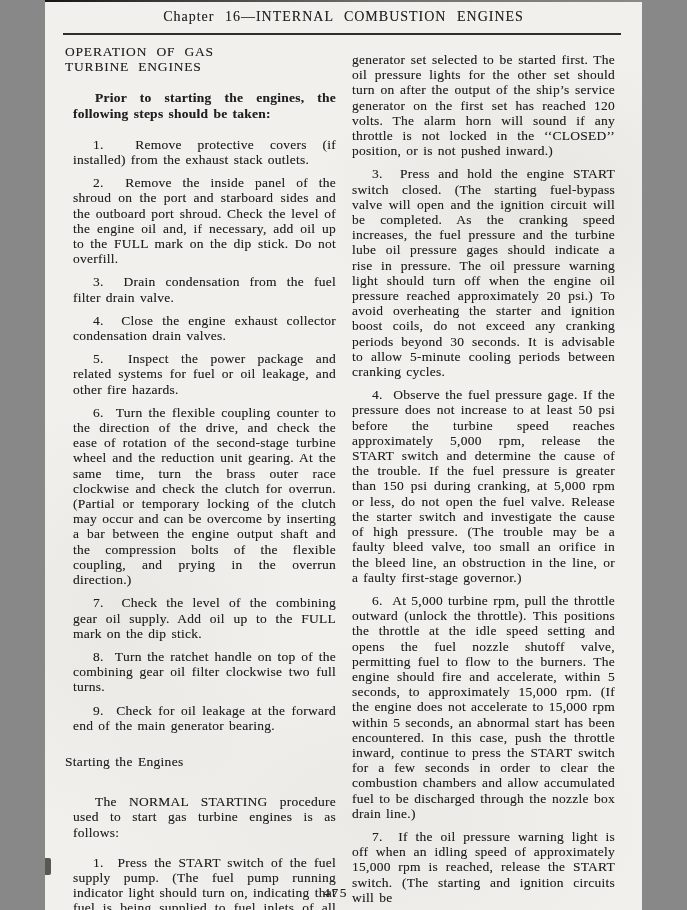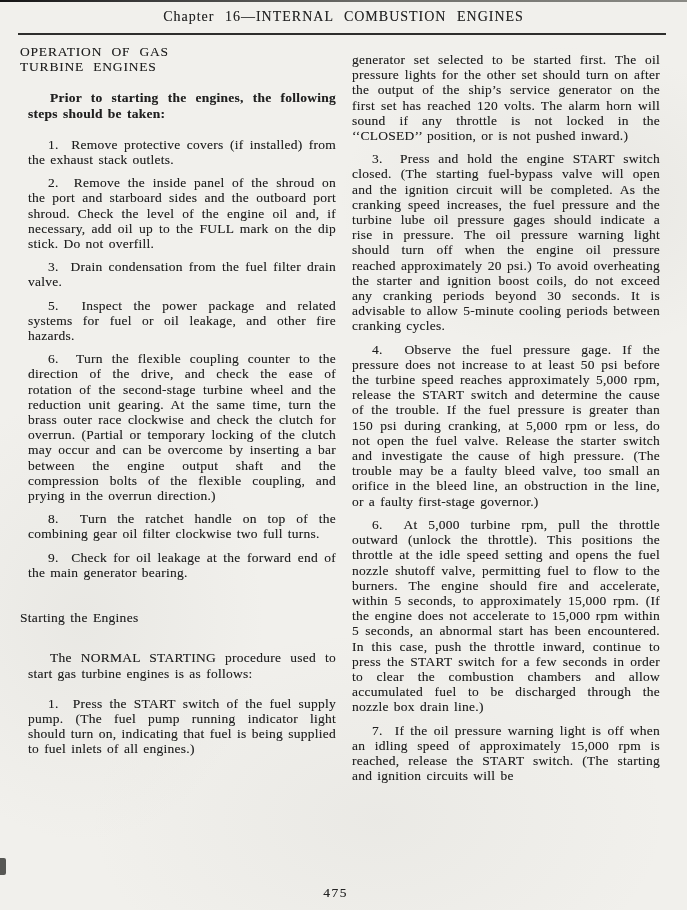--- a/index.html
+++ b/index.html
@@ -2,21 +2,21 @@
 <html><head>
 <meta charset="utf-8">
 <style>
   html, body {
     margin: 0;
     padding: 0;
     background: #888;
   }
   .page {
     position: relative;
-    width: 687px;
+    width: 597px;
     height: 910px;
     margin: 0 auto;
     overflow: hidden;
     background:
       radial-gradient(ellipse 320px 220px at 82% 22%, rgba(175,175,168,0.16), transparent 70%),
       radial-gradient(ellipse 260px 320px at 12% 68%, rgba(175,175,168,0.12), transparent 70%),
       radial-gradient(ellipse 400px 260px at 55% 90%, rgba(175,175,168,0.10), transparent 72%),
       #f1f0ec;
     font-family: "Liberation Serif", "DejaVu Serif", serif;
     color: #1f1f1f;
@@ -72,21 +72,21 @@
     font-size: 13.5px;
     font-weight: normal;
     letter-spacing: 0.8px;
     word-spacing: 5px;
     line-height: 15.2px;
     text-align: left;
   }
   .intro { text-indent: 22px; margin-bottom: 16px !important; font-weight: bold; }
   .step { text-indent: 20px; }
   .subheading {
-    margin: 30px 0 25px 0;
+    margin: 21px 0 25px 0;
     font-size: 13.5px;
     font-weight: normal;
     line-height: 15.2px;
     letter-spacing: 0.3px;
     text-align: left;
   }
   .normal-intro { text-indent: 22px; margin-bottom: 15px !important; }
   .page-number {
     position: absolute;
     left: 0; right: 0;
@@ -113,22 +113,24 @@
   <div class="columns">
 
     <div class="col">
       <h2 class="section-title"><span>OPERATION OF GAS</span><br><span>TURBINE ENGINES</span></h2>
 
       <p class="intro">Prior to starting the engines, the following steps should be taken:</p>
 
       <p class="step">1.&nbsp; Remove protective covers (if installed) from the exhaust stack outlets.</p>
       <p class="step">2.&nbsp; Remove the inside panel of the shroud on the port and starboard sides and the outboard port shroud. Check the level of the engine oil and, if necessary, add oil up to the FULL mark on the dip stick. Do not overfill.</p>
       <p class="step">3.&nbsp; Drain condensation from the fuel filter drain valve.</p>
+      <p class="step">4.&nbsp; Close the engine exhaust collector condensation drain valves.</p>
       <p class="step">5.&nbsp; Inspect the power package and related systems for fuel or oil leakage, and other fire hazards.</p>
       <p class="step">6.&nbsp; Turn the flexible coupling counter to the direction of the drive, and check the ease of rotation of the second-stage turbine wheel and the reduction unit gearing. At the same time, turn the brass outer race clockwise and check the clutch for overrun. (Partial or temporary locking of the clutch may occur and can be overcome by inserting a bar between the engine output shaft and the compression bolts of the flexible coupling, and prying in the overrun direction.)</p>
+      <p class="step">7.&nbsp; Check the level of the combining gear oil supply. Add oil up to the FULL mark on the dip stick.</p>
       <p class="step">8.&nbsp; Turn the ratchet handle on top of the combining gear oil filter clockwise two full turns.</p>
       <p class="step">9.&nbsp; Check for oil leakage at the forward end of the main generator bearing.</p>
 
       <h3 class="subheading">Starting the Engines</h3>
 
       <p class="normal-intro">The NORMAL STARTING procedure used to start gas turbine engines is as follows:</p>
 
       <p class="step">1.&nbsp; Press the START switch of the fuel supply pump. (The fuel pump running indicator light should turn on, indicating that fuel is being supplied to fuel inlets of all engines.)</p>
     </div>
 

